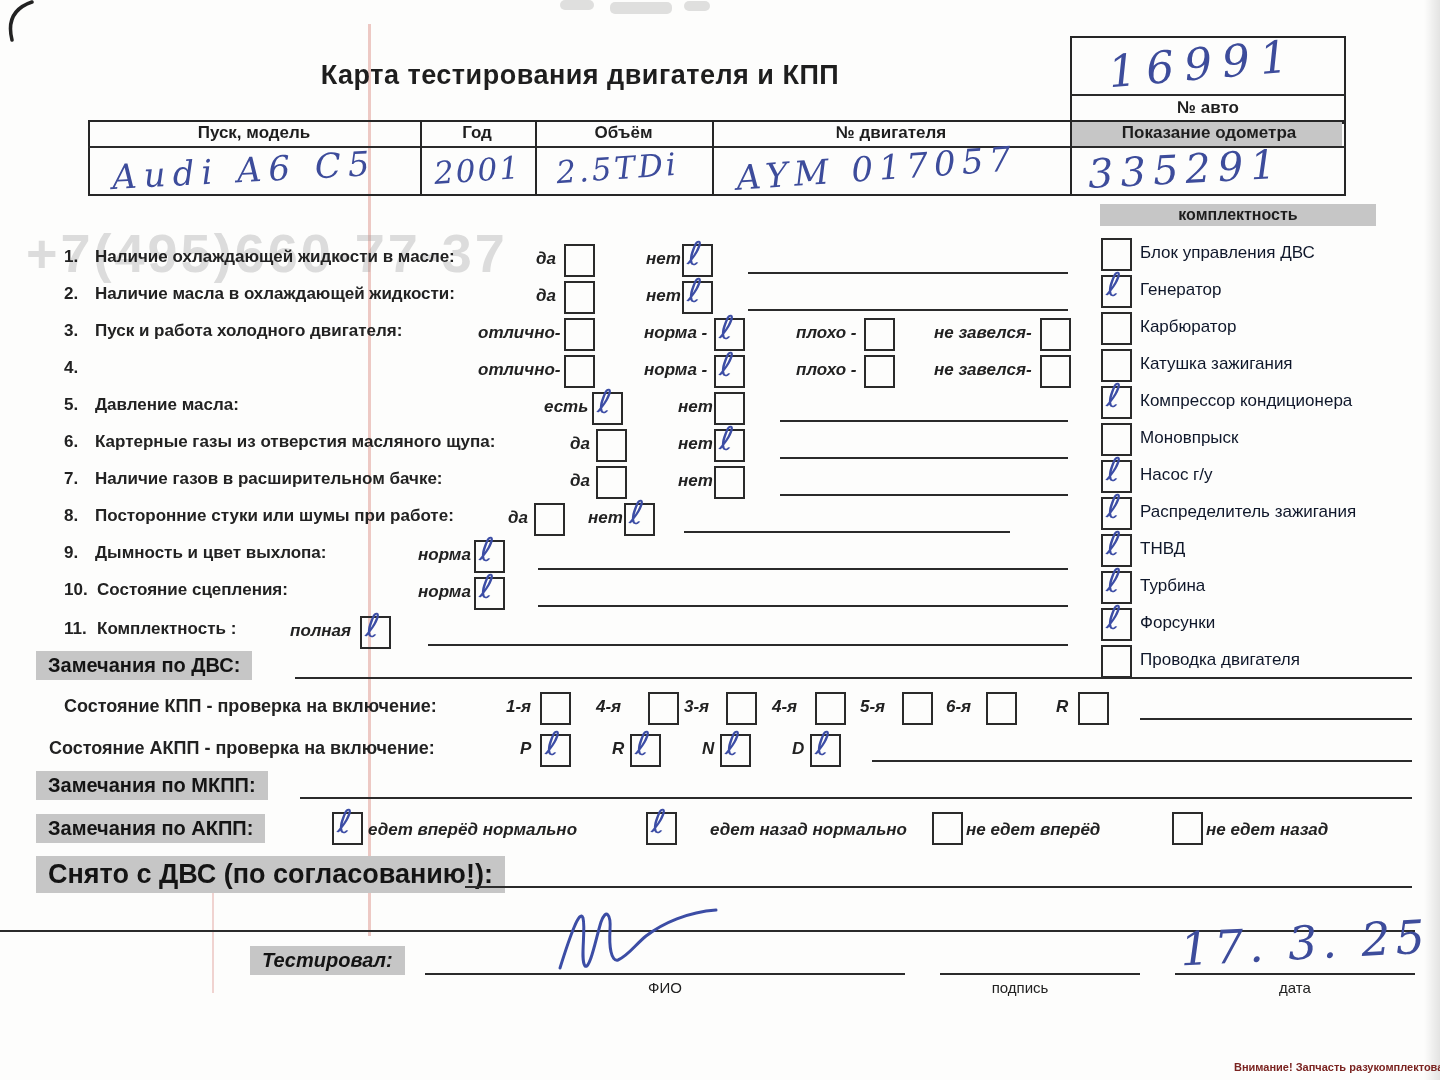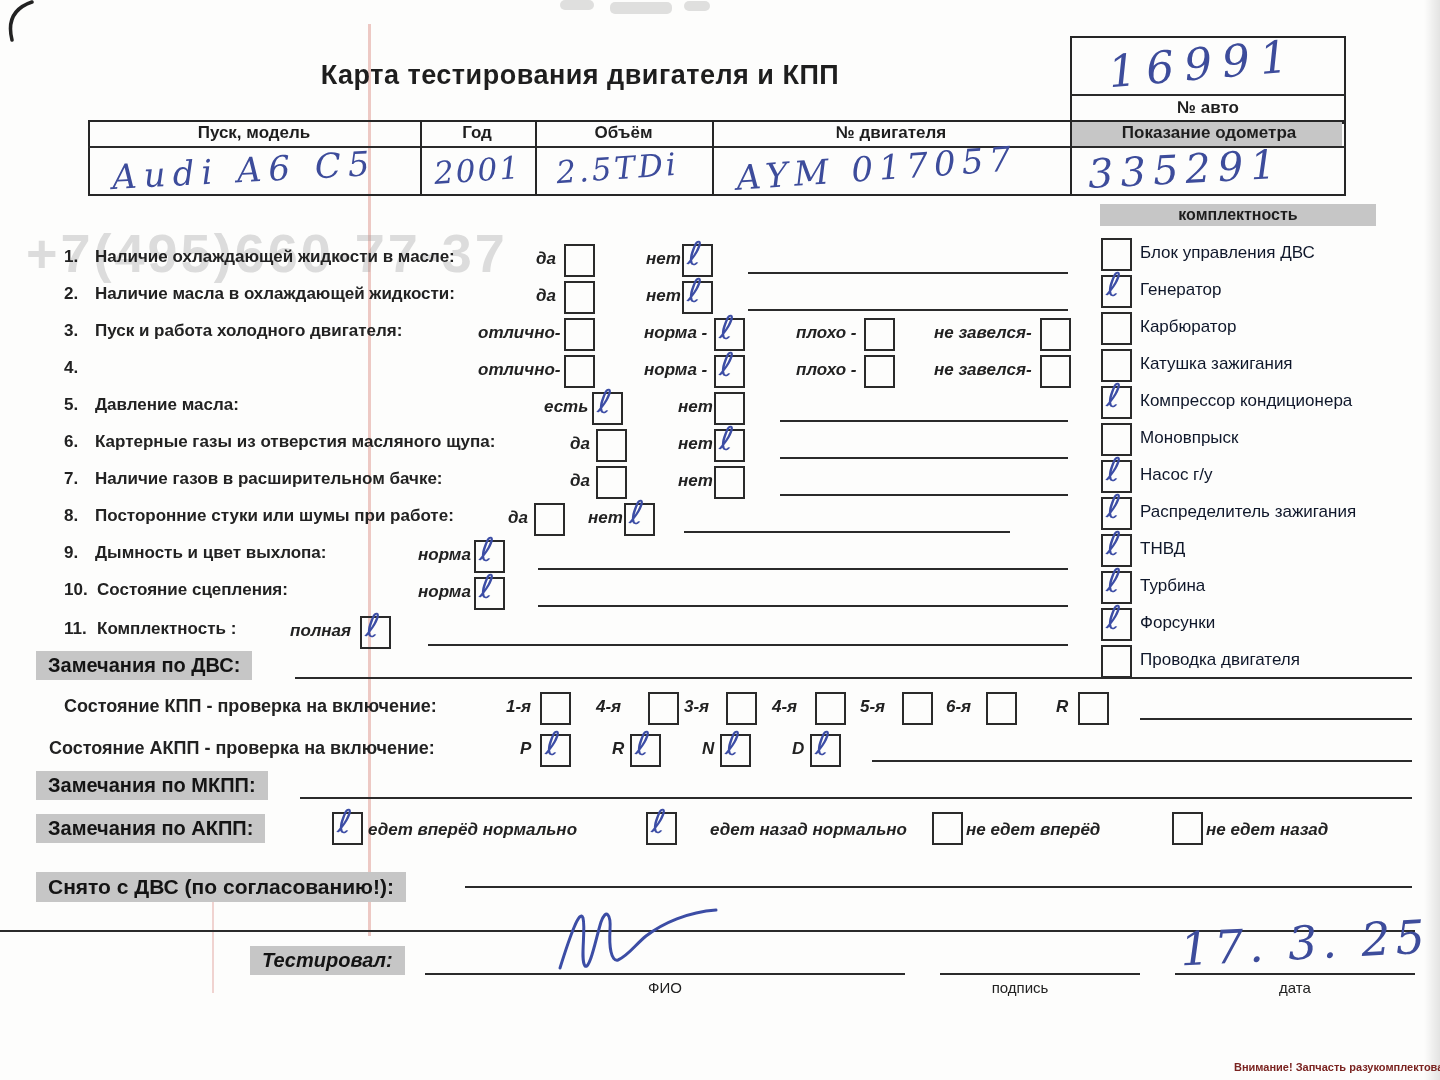--- a/index.html
+++ b/index.html
@@ -247,21 +247,21 @@
     <span class="abs cb checked" style="left:332px;top:0;"></span>
     <span class="abs opt" style="left:368px;top:8px;">едет вперёд нормально</span>
     <span class="abs cb checked" style="left:646px;top:0;"></span>
     <span class="abs opt" style="left:682px;top:8px;margin-left:28px;">едет назад нормально</span>
     <span class="abs cb" style="left:932px;top:0;"></span>
     <span class="abs opt" style="left:966px;top:8px;">не едет вперёд</span>
     <span class="abs cb" style="left:1172px;top:0;"></span>
     <span class="abs opt" style="left:1206px;top:8px;">не едет назад</span>
   </div>
 
-  <div class="abs glabel" style="left:36px;top:856px;font-size:21px;margin-top:16px;">Снято с ДВС (по согласованию!):</div>
+  <div class="abs glabel" style="left:36px;top:856px;font-size:27px;">Снято с ДВС (по согласованию!):</div>
   <div class="abs wline" style="left:465px;top:886px;width:947px;"></div>
 
   <div class="abs wline" style="left:0;top:930px;width:1415px;"></div>
 
   <div class="abs glabel" style="left:250px;top:946px;font-style:italic;">Тестировал:</div>
   <svg class="abs" style="left:548px;top:898px;" width="230" height="80">
     <path d="M12,70 C22,38 32,10 35,20 C38,32 32,62 37,68 C42,72 48,40 53,24 C58,10 63,16 62,32 C61,48 63,64 70,62 C80,58 88,46 98,38 C115,25 140,14 168,12" stroke="#3c4da5" stroke-width="3" fill="none" stroke-linecap="round"></path>
   </svg>
   <div class="abs wline" style="left:425px;top:973px;width:480px;"></div>
   <div class="abs small-lbl" style="left:425px;top:979px;width:480px;">ФИО</div>

